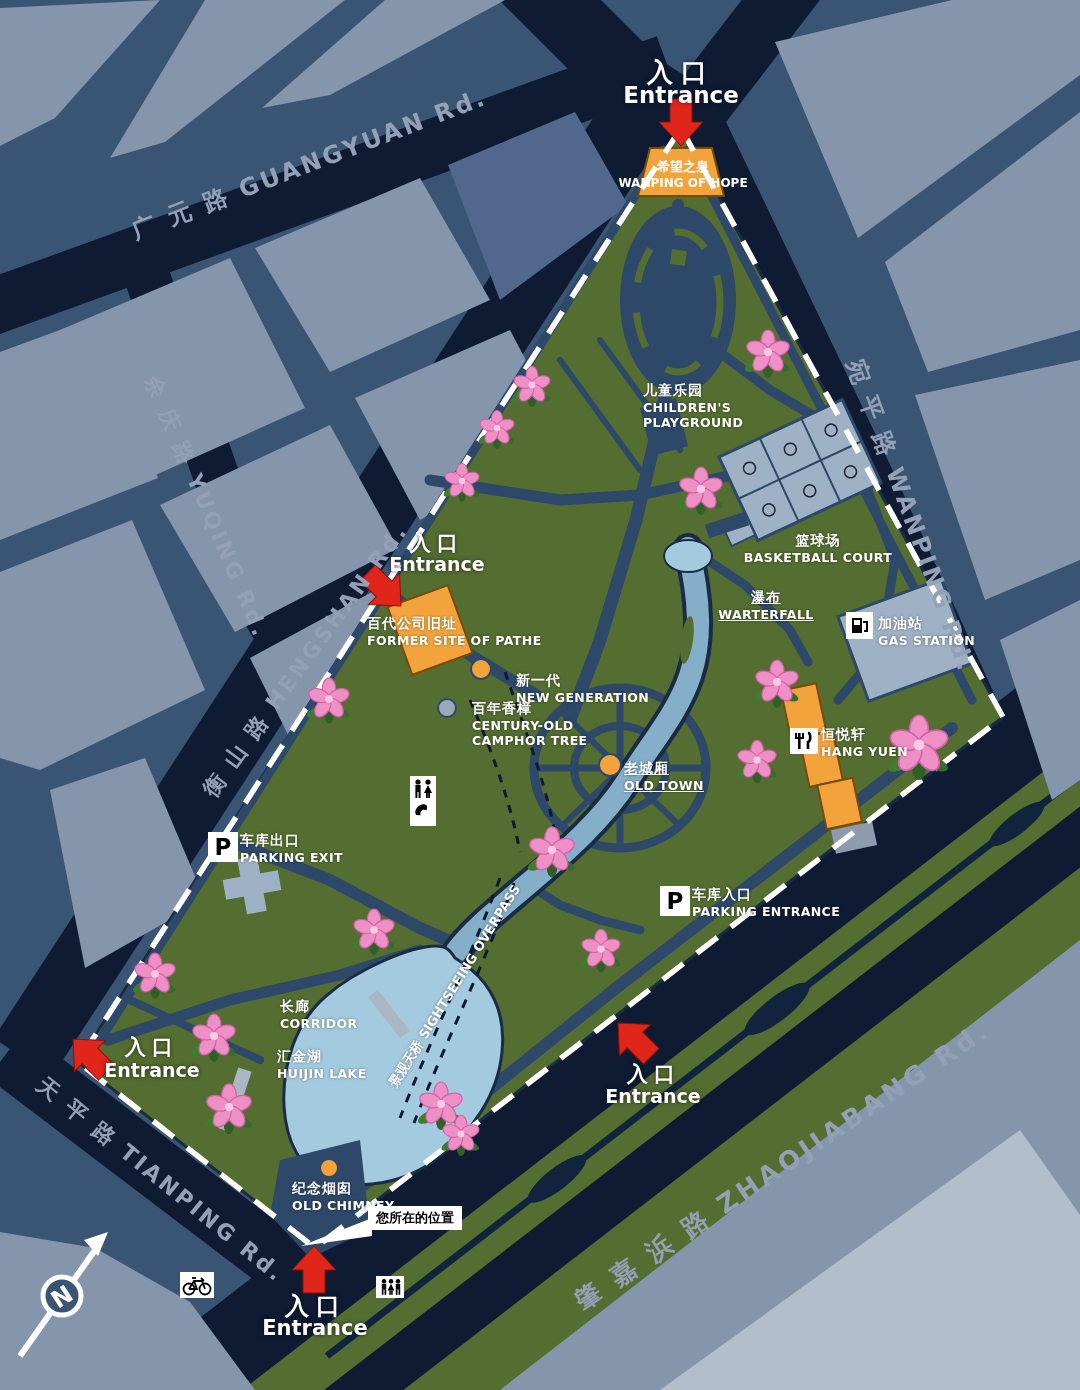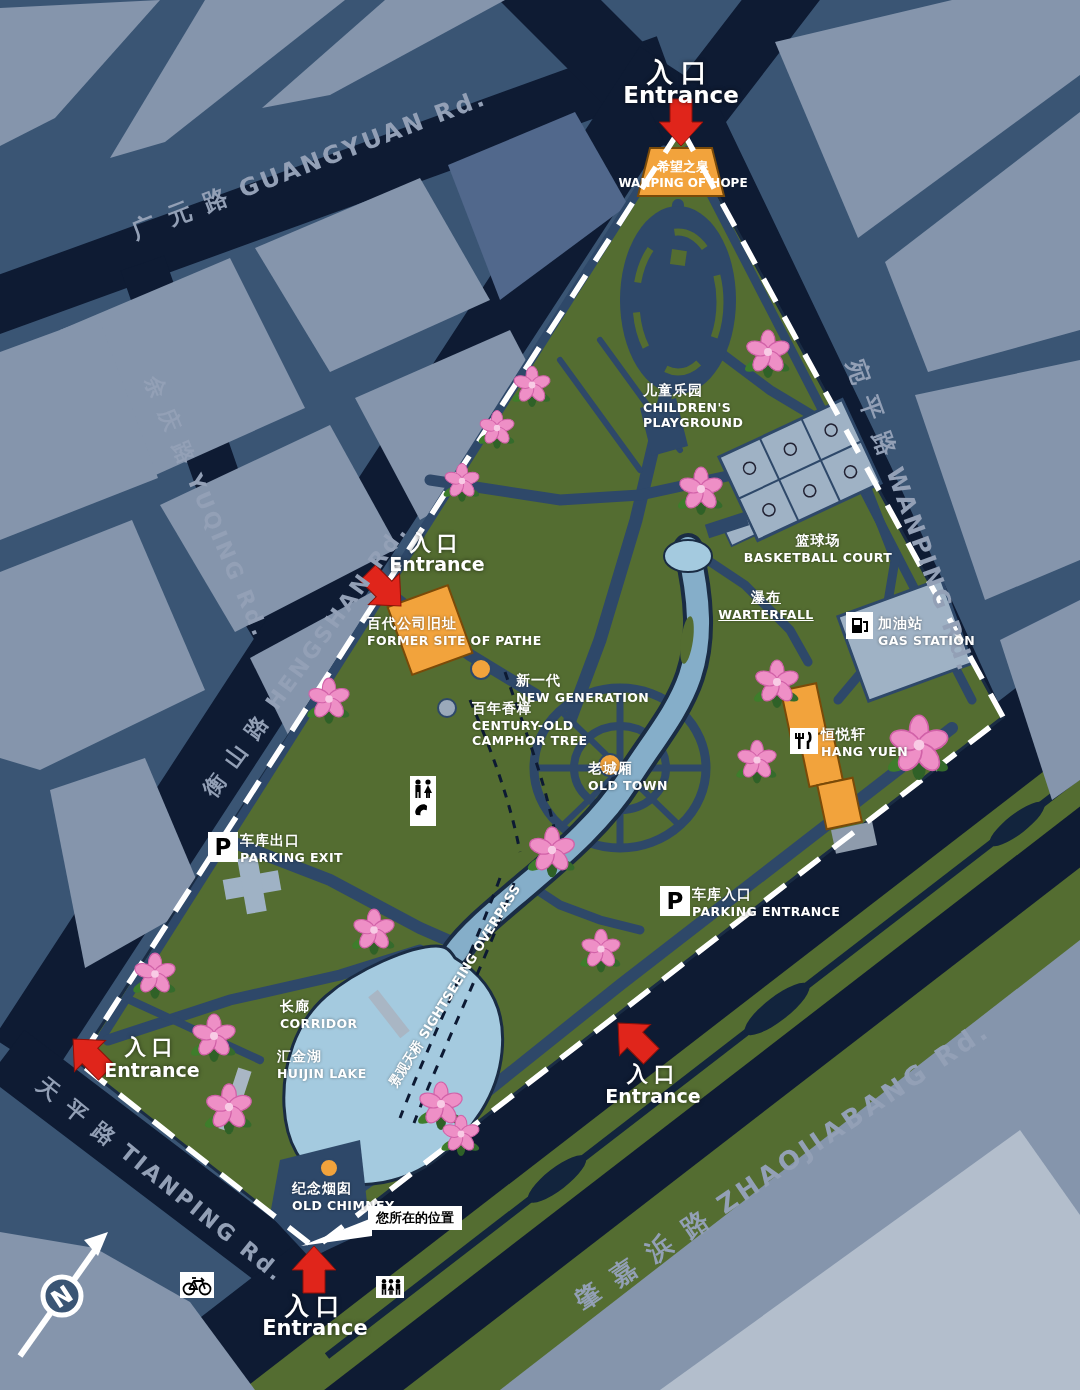--- a/index.html
+++ b/index.html
@@ -346,21 +346,21 @@
   <div class="zh">新一代</div>
   <div class="en">NEW GENERATION</div>
 </div>
 
 <div class="lbl" style="left:472px;top:700px;">
   <div class="zh">百年香樟</div>
   <div class="en">CENTURY-OLD</div>
   <div class="en">CAMPHOR TREE</div>
 </div>
 
-<div class="lbl" style="left:588px;top:760px;">
+<div class="lbl" style="left:624px;top:760px;text-decoration:underline;">
   <div class="zh">老城厢</div>
   <div class="en">OLD TOWN</div>
 </div>
 
 <div class="lbl" style="left:821px;top:726px;">
   <div class="zh">恒悦轩</div>
   <div class="en">HANG YUEN</div>
 </div>
 
 <div class="lbl" style="left:240px;top:832px;">

